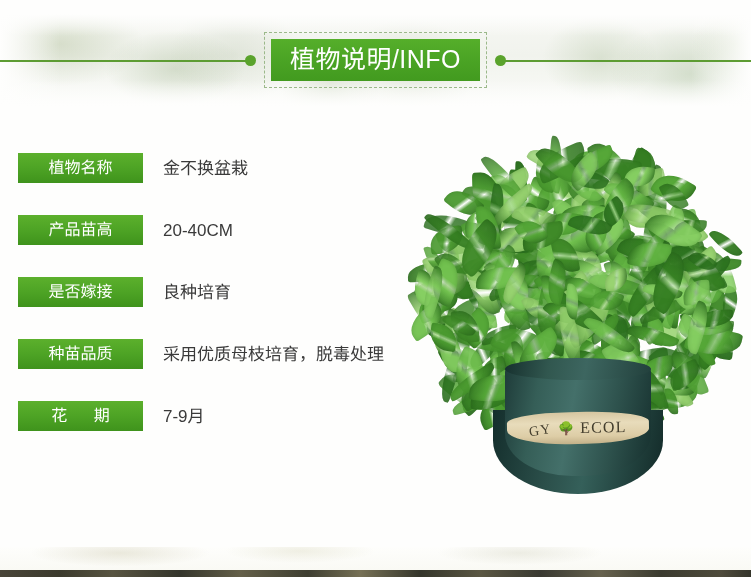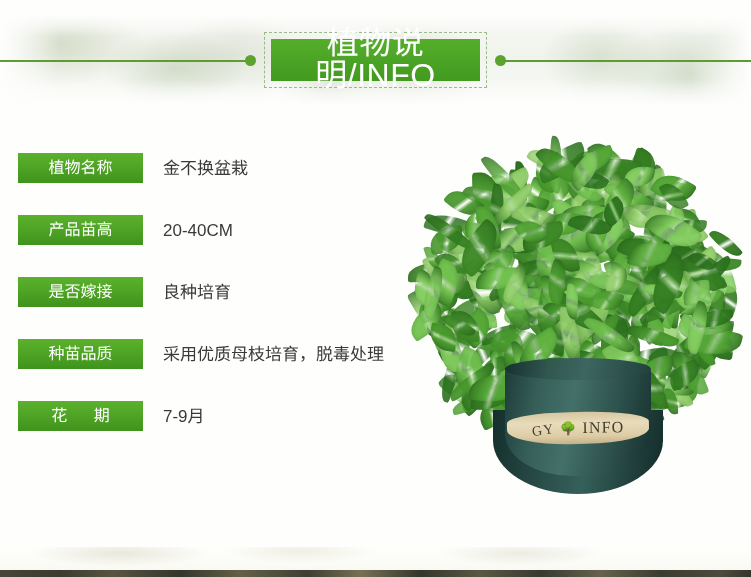--- a/index.html
+++ b/index.html
@@ -86,28 +86,27 @@
     border: 1px dashed #9bb98a;
     box-sizing: border-box;
     padding: 6px;
   }
   .header-badge {
     width: 100%;
     height: 100%;
     box-sizing: border-box;
     background: linear-gradient(180deg, #55ae2a 0%, #4aa324 55%, #429a1f 100%);
     color: #ffffff;
-    font-size: 32px;
+    font-size: 25px;
     letter-spacing: 0.5px;
     display: flex;
     align-items: center;
     justify-content: center;
     line-height: 1;
     padding-bottom: 2px;
-    text-align: center;
   }
 
   
   .spec-list {
     position: absolute;
     left: 18px;
     top: 153px;
     width: 420px;
   }
   .spec-row {
@@ -740,21 +739,21 @@
         <div class="leaf" style="left: 160.625px; top: 32.7248px; width: 36.7736px; height: 20.7463px; transform: rotate(136.801deg); background: linear-gradient(105deg, rgb(134, 207, 98) 0%, rgb(134, 207, 98) 42%, rgba(255, 255, 255, 0.34) 52%, rgb(134, 207, 98) 62%, rgb(44, 109, 30) 100%); opacity: 0.85;"></div>
       </div>
 
     <div class="pot-wrap">
       <div class="pot-saucer"></div>
       <div class="pot-body"></div>
       <div class="pot-rim"></div>
       <div class="pot-band">
         <span class="band-text left">GY</span>
         <span class="band-tree">🌳</span>
-        <span class="band-text right">INFO</span>
+        <span class="band-text right">ECOL</span>
       </div>
     </div>
   </div>
 
   <div class="bottom-strip"></div>
   <div class="bottom-edge"></div>
 
 </div>
 
 </body></html>

